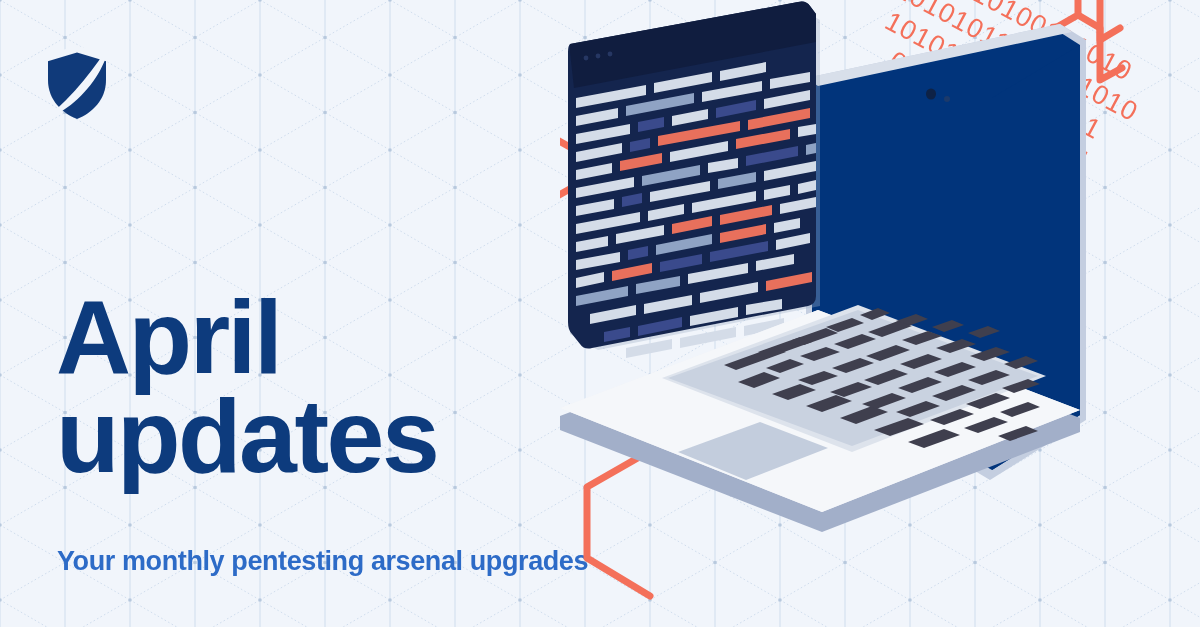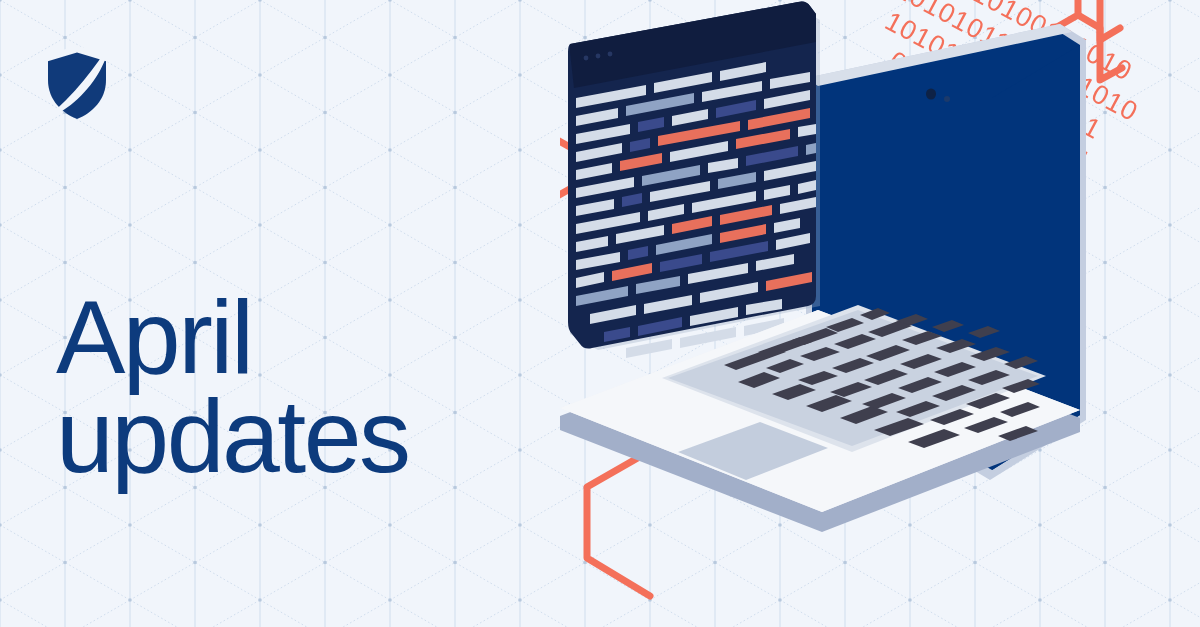--- a/index.html
+++ b/index.html
@@ -35,21 +35,21 @@
 
   
   .headline {
     position: absolute;
     left: 56px;
     top: 288px;
     width: 560px;
     margin: 0;
     font-size: 104px;
     line-height: 0.95;
-    font-weight: 400;
+    font-weight: 700;
     letter-spacing: -2.5px;
     color: #0D3B7D;
     white-space: pre-line;
   }
   .subhead {
     position: absolute;
     left: 57px;
     top: 546px;
     margin: 0;
     font-size: 27px;
@@ -104,20 +104,21 @@
   </svg>
 
   <svg class="logo" viewBox="0 0 66 78">
     <path d="M4 12 L33 3 L62 12 L62 36 C62 56 48 69 33 75 C18 69 4 56 4 36 Z" fill="#103A7A"></path>
     <path d="M3 11 L33 1.5 L63 11 L63 17.5 L33 8.5 L3 17.5 Z" fill="#F1F5FB"></path>
     <path d="M66 0 C52 22 30 52 2 74 C20 70 42 50 54 30 C60 20 64 9 66 0 Z" fill="#F1F5FB"></path>
   </svg>
 
   <h1 class="headline">April
 updates</h1>
+  <p class="subhead">Your monthly pentesting arsenal upgrades</p>
 
   <svg class="art" viewBox="0 0 640 627">
 
     <g stroke="#F4705A" stroke-width="7" fill="none" stroke-linecap="round" stroke-linejoin="round">
       <path d="M385 91 L518 15 L518 -30"></path>
       <path d="M540 -5 L540 40 L560 28"></path>
       <path d="M518 15 L540 28 L540 80 L562 68"></path>
     </g>
 
     <g stroke="#F4705A" stroke-width="7" fill="none" stroke-linecap="round" stroke-linejoin="round">

